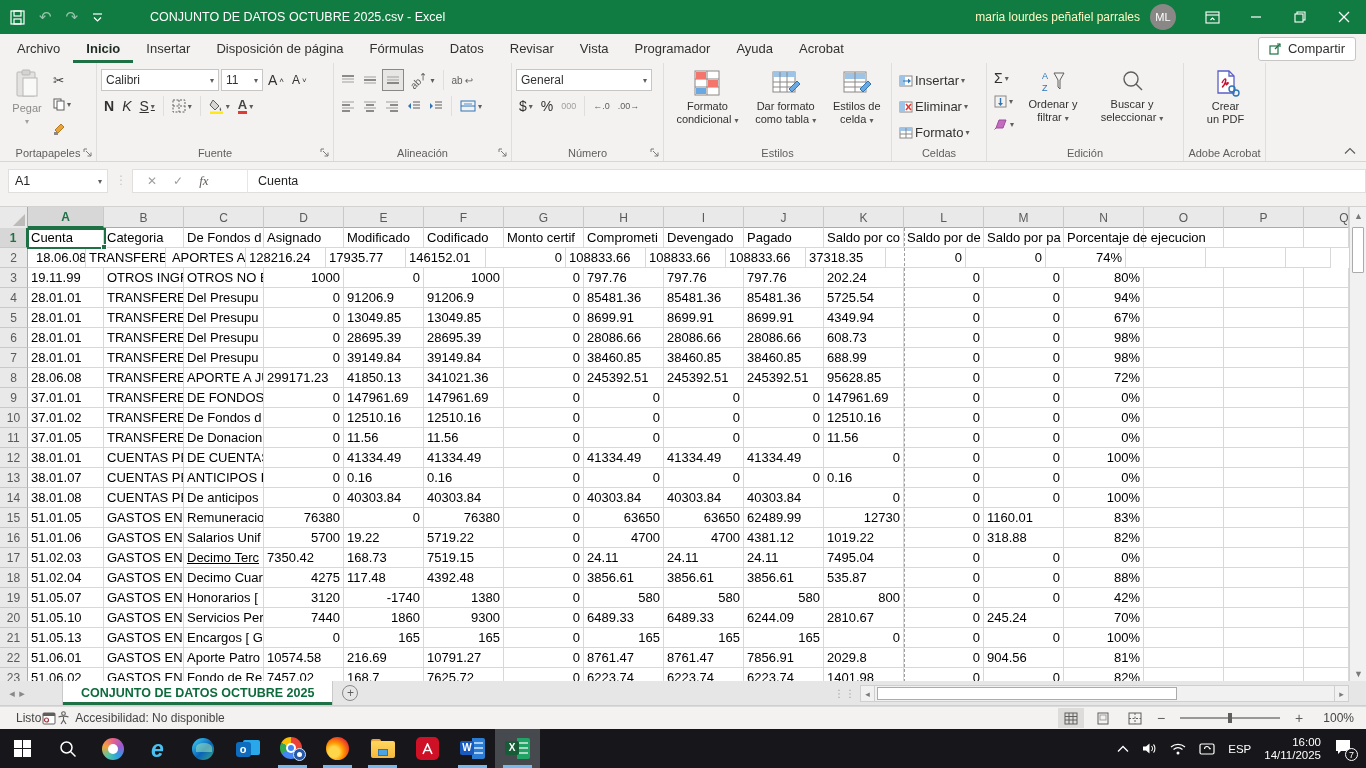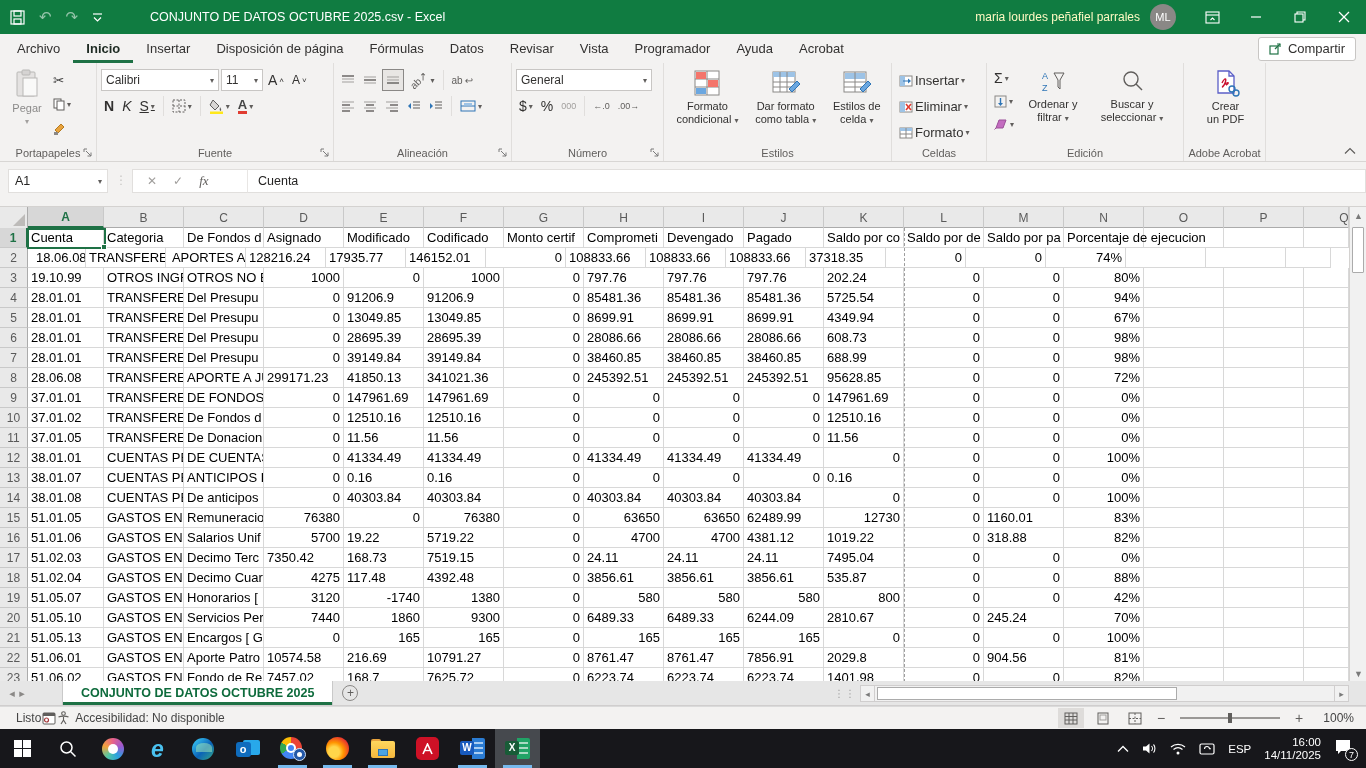--- a/index.html
+++ b/index.html
@@ -700,21 +700,21 @@
         <div class="cell" style="width: 80px;">37318.35</div>
         <div class="cell ar" style="width: 80px;">0</div>
         <div class="cell ar" style="width: 80px;">0</div>
         <div class="cell ar" style="width: 80px;">74%</div>
         <div class="cell" style="width: 80px;"></div>
         <div class="cell" style="width: 80px;"></div>
         <div class="cell" style="width: 45px;"></div>
       </div>
       <div class="g-row">
         <div class="rowh">3</div>
-        <div class="cell" style="width: 76px;">19.10.99</div>
+        <div class="cell" style="width: 76px;">19.11.99</div>
         <div class="cell" style="width: 80px;">OTROS INGR</div>
         <div class="cell" style="width: 80px;">OTROS NO ES</div>
         <div class="cell ar" style="width: 80px;">1000</div>
         <div class="cell ar" style="width: 80px;">0</div>
         <div class="cell ar" style="width: 80px;">1000</div>
         <div class="cell ar" style="width: 80px;">0</div>
         <div class="cell" style="width: 80px;">797.76</div>
         <div class="cell" style="width: 80px;">797.76</div>
         <div class="cell" style="width: 80px;">797.76</div>
         <div class="cell" style="width: 80px;">202.24</div>
@@ -982,21 +982,21 @@
         <div class="cell" style="width: 80px;">318.88</div>
         <div class="cell ar" style="width: 80px;">82%</div>
         <div class="cell" style="width: 80px;"></div>
         <div class="cell" style="width: 80px;"></div>
         <div class="cell" style="width: 45px;"></div>
       </div>
       <div class="g-row">
         <div class="rowh">17</div>
         <div class="cell" style="width: 76px;">51.02.03</div>
         <div class="cell" style="width: 80px;">GASTOS EN F</div>
-        <div class="cell" style="width: 80px;">Decimo Terc</div>
+        <div class="cell" style="width: 80px; text-decoration: underline;">Decimo Terc</div>
         <div class="cell" style="width: 80px;">7350.42</div>
         <div class="cell" style="width: 80px;">168.73</div>
         <div class="cell" style="width: 80px;">7519.15</div>
         <div class="cell ar" style="width: 80px;">0</div>
         <div class="cell" style="width: 80px;">24.11</div>
         <div class="cell" style="width: 80px;">24.11</div>
         <div class="cell" style="width: 80px;">24.11</div>
         <div class="cell" style="width: 80px;">7495.04</div>
         <div class="cell ar" style="width: 80px;">0</div>
         <div class="cell ar" style="width: 80px;">0</div>

